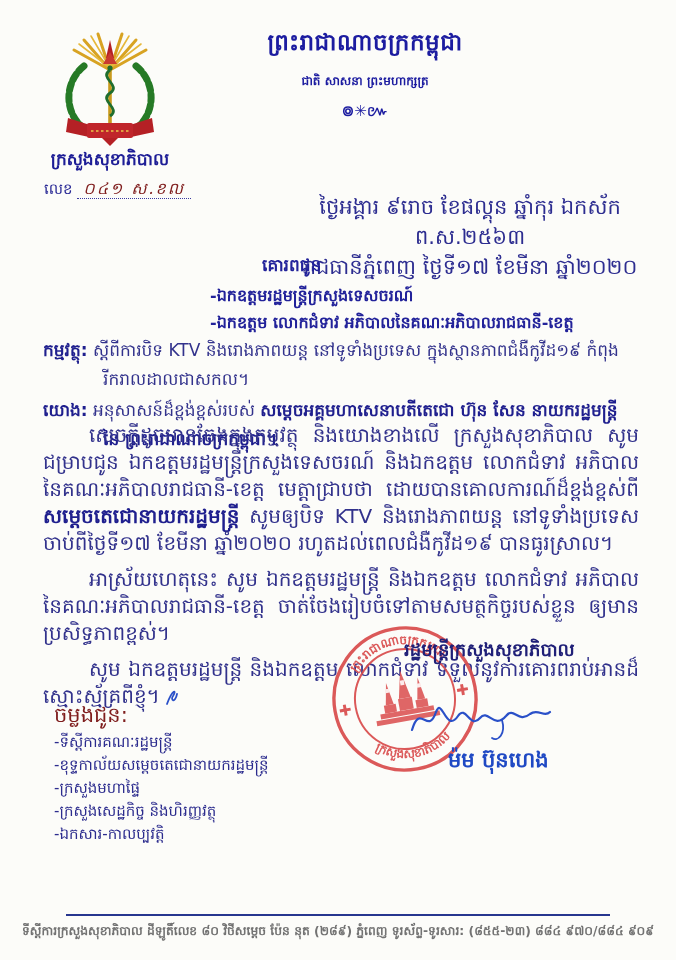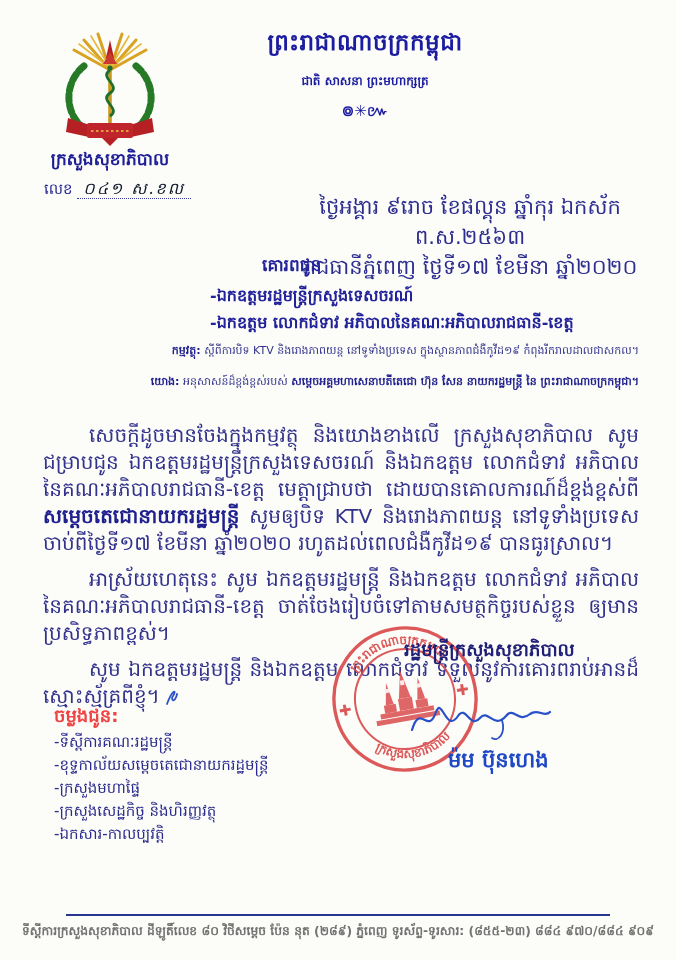--- a/index.html
+++ b/index.html
@@ -7,50 +7,50 @@
     position:relative;width:676px;height:960px;margin:0 auto;
     background:#fcfcf9;overflow:hidden;
     font-family:"DejaVu Sans",sans-serif;color:#32328c;
   }
   .abs{position:absolute;}
   
   .emblem{left:50px;top:24px;width:120px;height:124px;}
   .ministry-name{left:34px;top:148px;width:152px;text-align:center;
     font-size:17px;font-weight:700;color:#1d1d96;}
   .doc-number{left:44px;top:178px;font-size:15px;color:#2a2a96;white-space:nowrap;}
-  .doc-number .hand{font-style:italic;color:#0f172a;font-family:"DejaVu Serif",serif;
+  .doc-number .hand{font-style:italic;color:#7f1d1d;font-family:"DejaVu Serif",serif;
     font-size:16px;border-bottom:1.5px dotted #3a3aa0;padding:0 6px;letter-spacing:2px;}
   .kingdom-block{left:200px;top:28px;width:330px;text-align:center;color:#1c1ca0;}
   .kingdom-line1{font-size:23px;font-weight:700;letter-spacing:.5px;}
   .kingdom-line2{font-size:12px;font-weight:700;margin-top:12px;}
   .kingdom-divider{font-size:15px;margin-top:10px;color:#1c1ca0;font-weight:700;}
   
   .date-block{left:280px;top:192px;width:380px;text-align:center;
     font-size:21px;line-height:30px;color:#2d2d90;}
   
   .recipients{left:210px;top:252px;font-size:16px;font-weight:700;color:#22229a;line-height:27px;}
   .salutation{margin-left:52px;font-size:17px;margin-bottom:3px;}
   
-  .meta{left:43px;top:336px;width:596px;font-size:11px;line-height:29px;color:#32328c;text-align:right;}
+  .meta{left:43px;top:336px;width:596px;font-size:17px;line-height:29px;color:#32328c;}
   .meta .row{padding-left:60px;text-indent:-60px;margin-bottom:2px;}
   .meta .lbl{font-weight:700;color:#1f1f8e;}
   .bold-navy{font-weight:700;color:#1f1f8e;}
   
   .body-block{left:43px;top:422px;width:596px;font-size:20px;line-height:27px;
     text-align:justify;color:#32328c;}
   .body-block p{margin:0 0 9px 0;text-indent:46px;}
   .paraph{display:inline-block;vertical-align:-4px;margin-left:4px;}
   
   .sign-title{left:404px;top:638px;font-size:18px;font-weight:700;color:#202078;z-index:3;}
   .stamp{left:330px;top:624px;width:150px;height:150px;transform:rotate(-10deg);opacity:.92;z-index:1;}
   .signature-svg{left:406px;top:690px;width:148px;height:58px;z-index:2;}
   .sign-name{left:448px;top:746px;font-size:21px;font-weight:700;color:#1f49c4;z-index:3;}
   
   .cc-block{left:54px;top:704px;font-size:15px;color:#2c2c8e;line-height:23px;}
-  .cc-label{font-weight:700;font-size:18px;color:#ef4444;margin-bottom:4px;}
+  .cc-label{font-weight:400;font-size:21px;color:#7f1d1d;margin-bottom:4px;}
   
   .footer-rule{left:66px;right:66px;top:914px;height:2px;background:#27368f;}
   .footer-text{left:14px;right:14px;top:923px;text-align:center;font-size:12.3px;
     font-weight:600;color:#737373;}
 </style>
 </head>
 <body>
 
 <div class="page">
 

